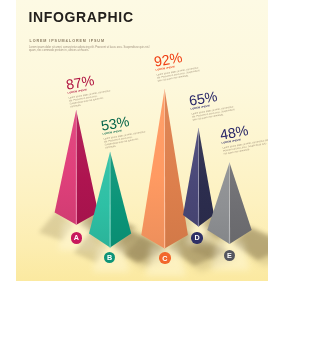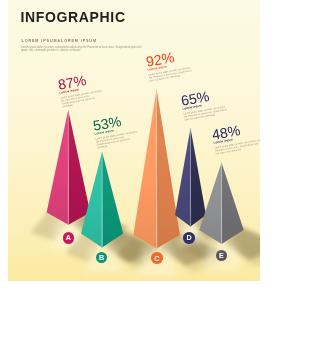--- a/index.html
+++ b/index.html
@@ -1,18 +1,18 @@
 <!DOCTYPE html>
 <html><head>
 <meta charset="utf-8">
 <style>
   html,body{margin:0;padding:0;background:#ffffff;}
   #page{position:relative;width:280px;height:360px;overflow:hidden;background:#ffffff;
         font-family:"Liberation Sans",sans-serif;}
-  #poster{position:absolute;left:8px;top:0;width:252px;height:281px;overflow:hidden;
+  #poster{position:absolute;left:16px;top:0;width:252px;height:281px;overflow:hidden;
      background:linear-gradient(180deg,#fdfae4 0%, #fdf8dc 30%, #fdf5cf 52%, #fdf1c0 72%, #fcedb0 88%, #fbe9a0 100%);}
   #art{position:absolute;left:0;top:0;width:280px;height:281px;}
 
   .hdr{position:absolute;left:12.4px;top:11.4px;}
   .hdr .l1,.hdr .l2{font-weight:bold;color:#23201d;letter-spacing:0.66px;
         font-size:14.0px;line-height:13.85px;white-space:nowrap;}
   .sub{position:absolute;left:13.5px;top:39.2px;font-size:3.7px;font-weight:bold;
        letter-spacing:0.9px;color:#8a7b62;white-space:nowrap;}
   .body1{position:absolute;left:13px;top:45.5px;width:122px;font-size:2.7px;
        line-height:3.6px;color:#a1927f;}

